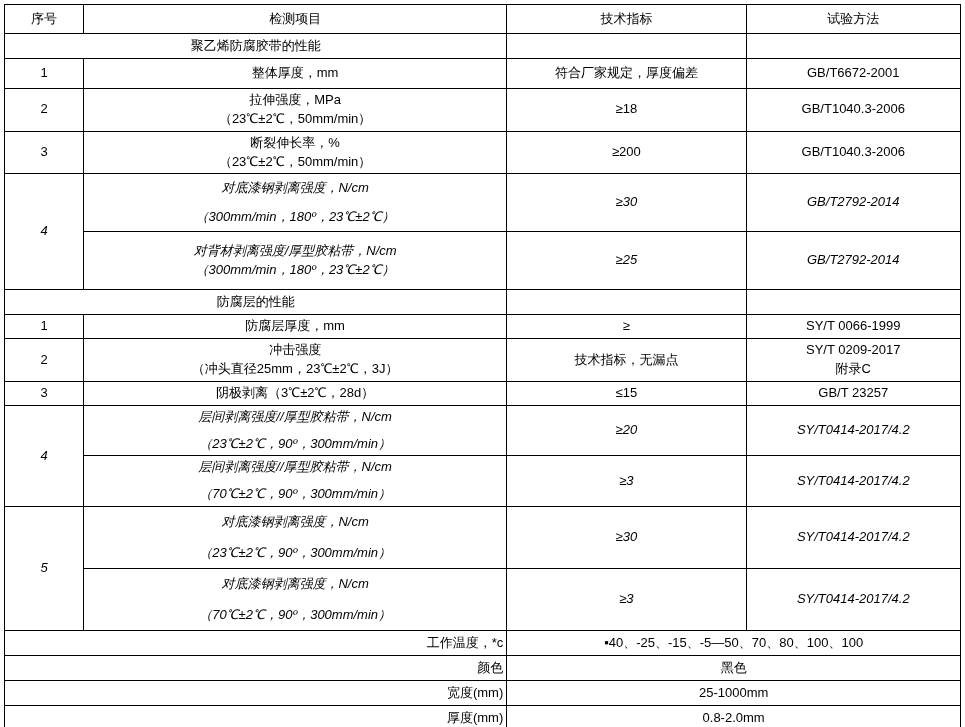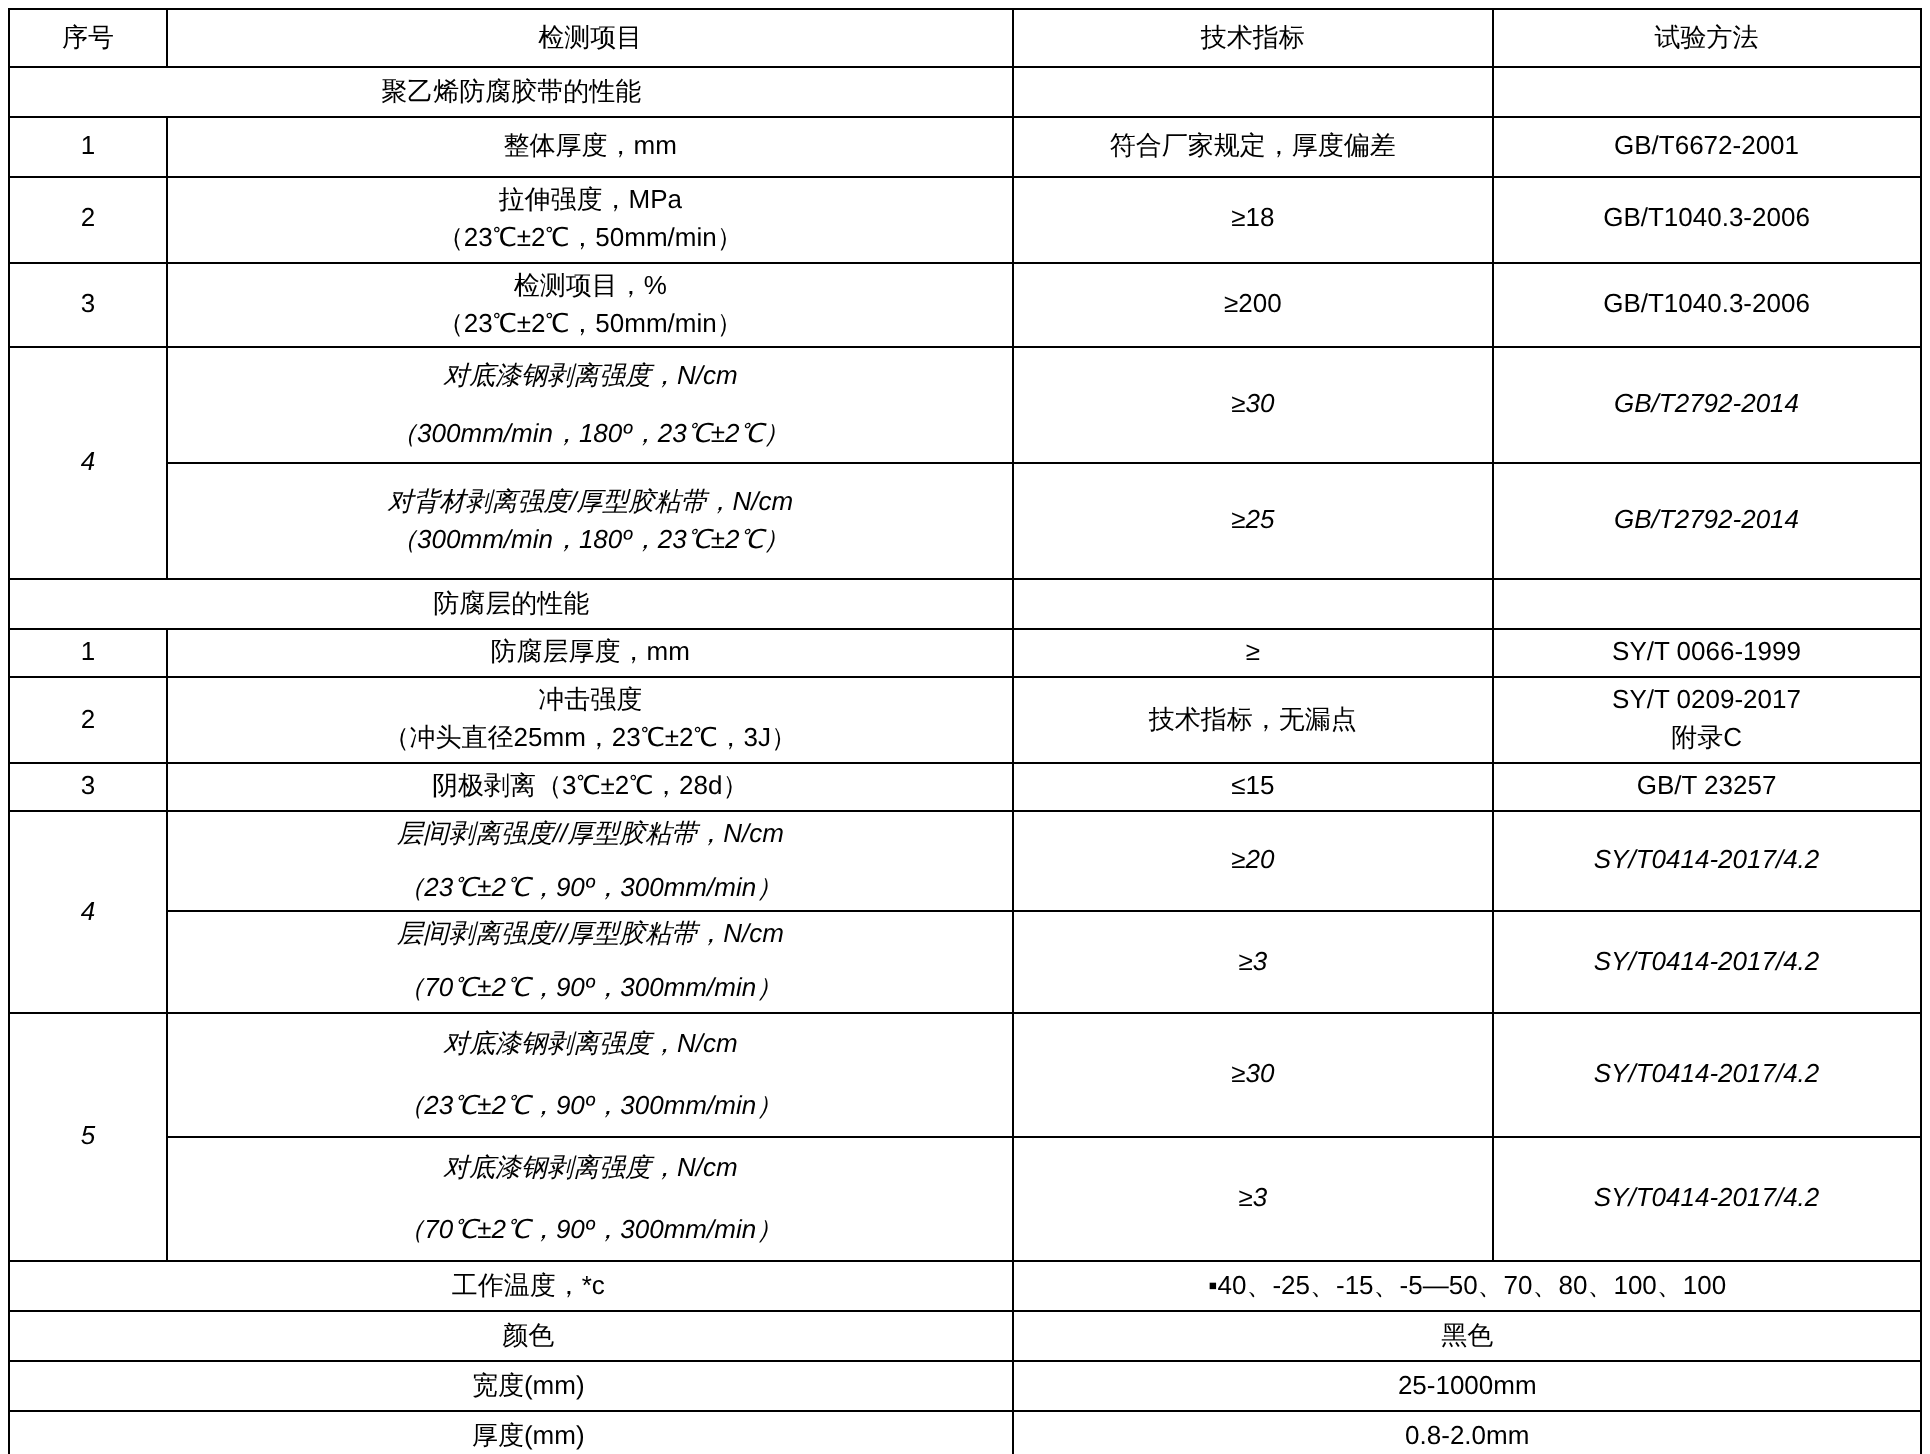--- a/index.html
+++ b/index.html
@@ -59,21 +59,21 @@
   .rowtall { height: 36px; }
   .rowmid  { height: 30px; }
   .l1 { display:block; }
   .l2 { display:block; }
   .pad-lg td { padding-top: 6px; padding-bottom: 6px; font-style: italic; }
   .bottom td {
     height: 20px;
     font-size: 13px;
   }
   .bottom td.lbl {
-    text-align: center;
+    text-align: right;
     padding-left: 20px;
     margin-top: 48px;
   }
 </style>
 </head>
 <body>
 
 <div id="sheet">
   <table class="spec">
     <colgroup>
@@ -111,21 +111,21 @@
           <span class="l1">拉伸强度，MPa</span>
           <span class="l2">（23℃±2℃，50mm/min）</span>
         </td>
         <td>≥18</td>
         <td>GB/T1040.3-2006</td>
       </tr>
 
       <tr class="rowtall">
         <td>3</td>
         <td class="twoline">
-          <span class="l1">检测项目，%</span>
+          <span class="l1">断裂伸长率，%</span>
           <span class="l2">（23℃±2℃，50mm/min）</span>
         </td>
         <td>≥200</td>
         <td>GB/T1040.3-2006</td>
       </tr>
 
       <tr class="pad-lg" style="height:58px">
         <td rowspan="2">4</td>
         <td class="twoline">
           <span class="l1" style="margin-bottom:10px">对底漆钢剥离强度，N/cm</span>

